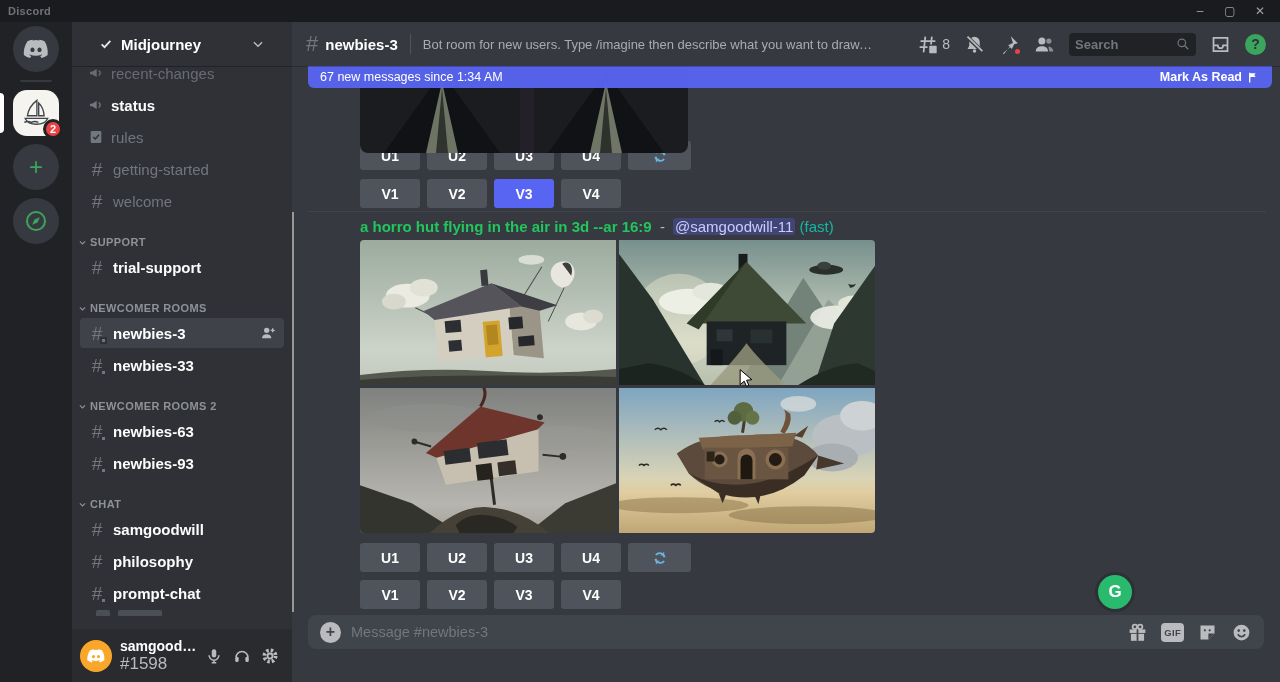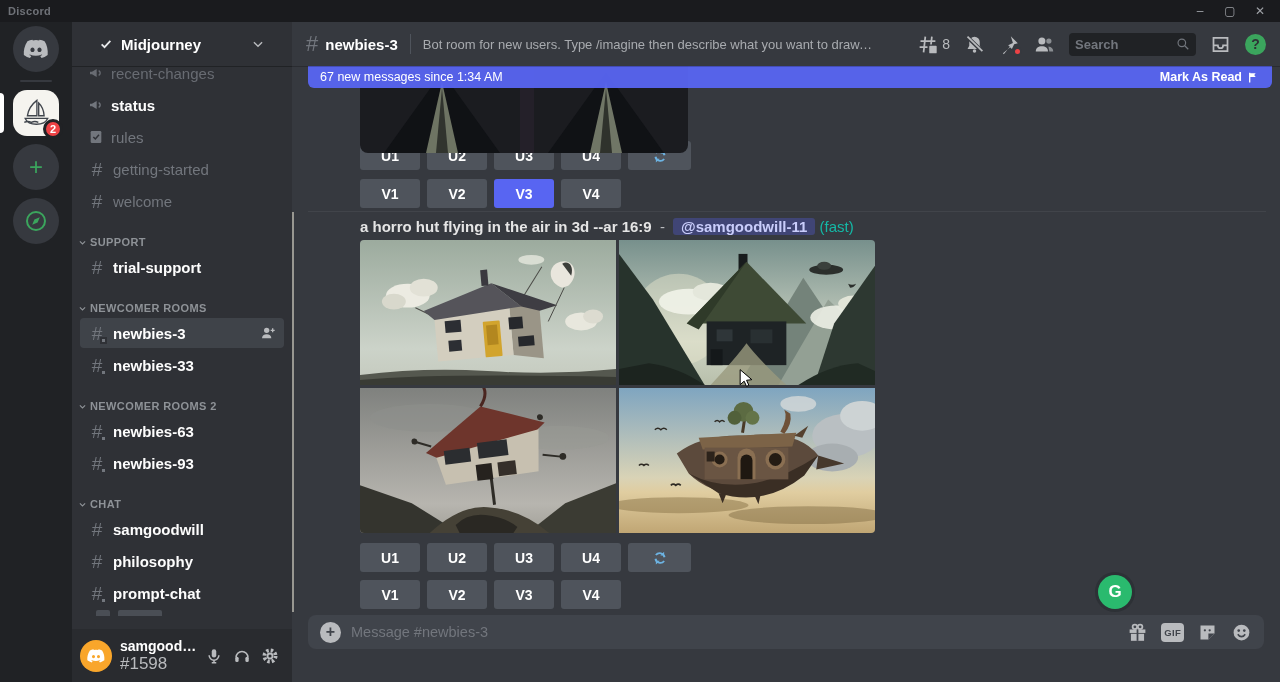--- a/index.html
+++ b/index.html
@@ -84,23 +84,23 @@
   
   .scroll-line { position:absolute; left:0px; top:190px; width:2px; height:400px; background:rgba(233,230,214,.55); z-index:8; }
   .img-suits { position:absolute; top:44px; left:68px; width:328px; height:87px; border-radius:0 0 8px 8px; overflow:hidden; z-index:1; }
   .btnrow { position:absolute; left:68px; display:flex; gap:7px; }
   .mj-btn { width:60px; height:29px; background:#4f545c; border-radius:3px; color:#fff; font-size:14px; font-weight:700; display:flex; align-items:center; justify-content:center; cursor:pointer; }
   .mj-btn.active { background:#5865f2; }
   .mj-btn.reroll { width:63px; }
   .mj-btn.reroll svg { width:18px; height:18px; }
   .msg-divider { position:absolute; left:16px; right:14px; top:189px; height:1px; background:rgba(255,255,255,.06); }
   .msg-text { position:absolute; left:68px; top:196px; font-size:15px; color:#dcddde; white-space:nowrap; }
-  .msg-text .prompt { font-weight:bold; color:#e5e5e5; }
+  .msg-text .prompt { font-weight:bold; color:#22c55e; }
   .msg-text .sep { color:#b9bbbe; margin:0 4px; }
-  .mention { background:rgba(88,101,242,.3); color:#c9cdfb; border-radius:3px; padding:0 8px; font-weight:700; cursor:pointer; }
+  .mention { background:rgba(88,101,242,.3); color:#c9cdfb; border-radius:3px; padding:0 2px; font-weight:400; cursor:pointer; }
   .msg-text .mode { color:#14b8a6; }
   .grid { position:absolute; left:68px; top:218px; width:515px; height:293px; display:grid; grid-template-columns:256px 256px; grid-template-rows:145px 145px; gap:3px; border-radius:4px; overflow:hidden; cursor:pointer; }
   .grid svg { display:block; width:100%; height:100%; }
 
   
   .composer { position:absolute; left:16px; right:16px; bottom:33px; height:34px; background:#40444b; border-radius:8px; display:flex; align-items:center; padding:0 12px; z-index:11; }
   .comp-plus { width:21px; height:21px; border-radius:50%; background:#b9bbbe; color:#40444b; font-size:16px; font-weight:bold; display:flex; align-items:center; justify-content:center; cursor:pointer; flex-shrink:0; }
   .composer input { flex:1; background:transparent; border:none; outline:none; color:#dcddde; font-size:14.5px; margin-left:10px; font-family:inherit; }
   .composer input::placeholder { color:#72767d; }
   .comp-icons { display:flex; align-items:center; gap:13px; color:#b9bbbe; }

